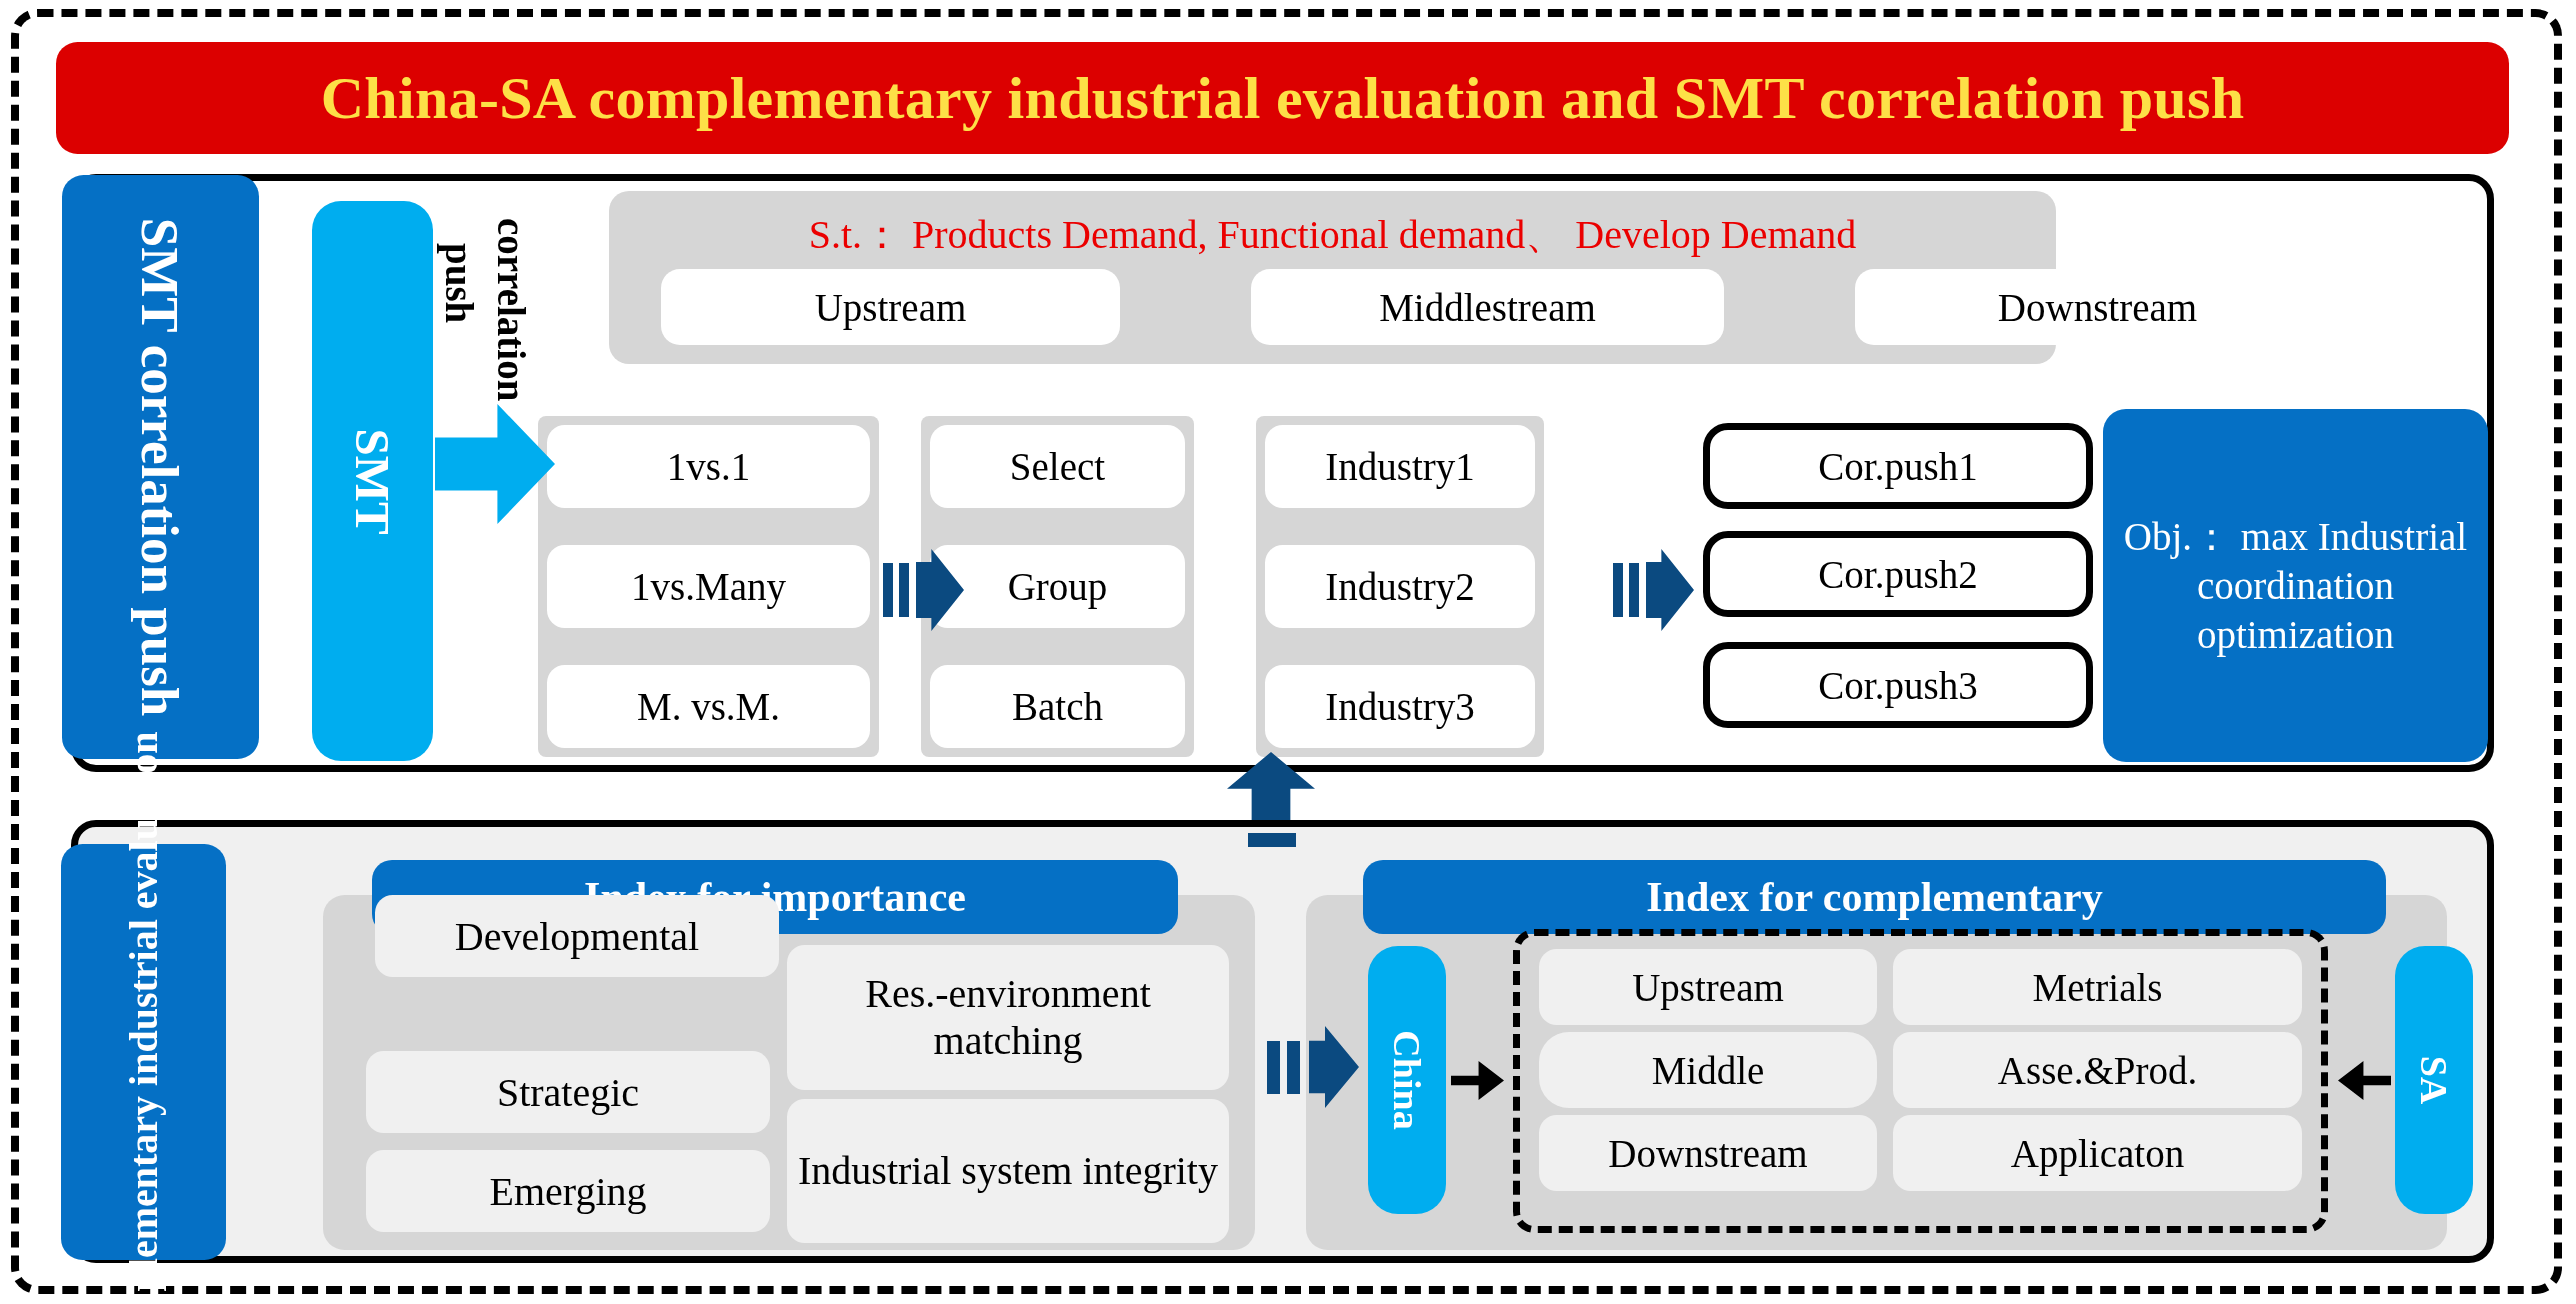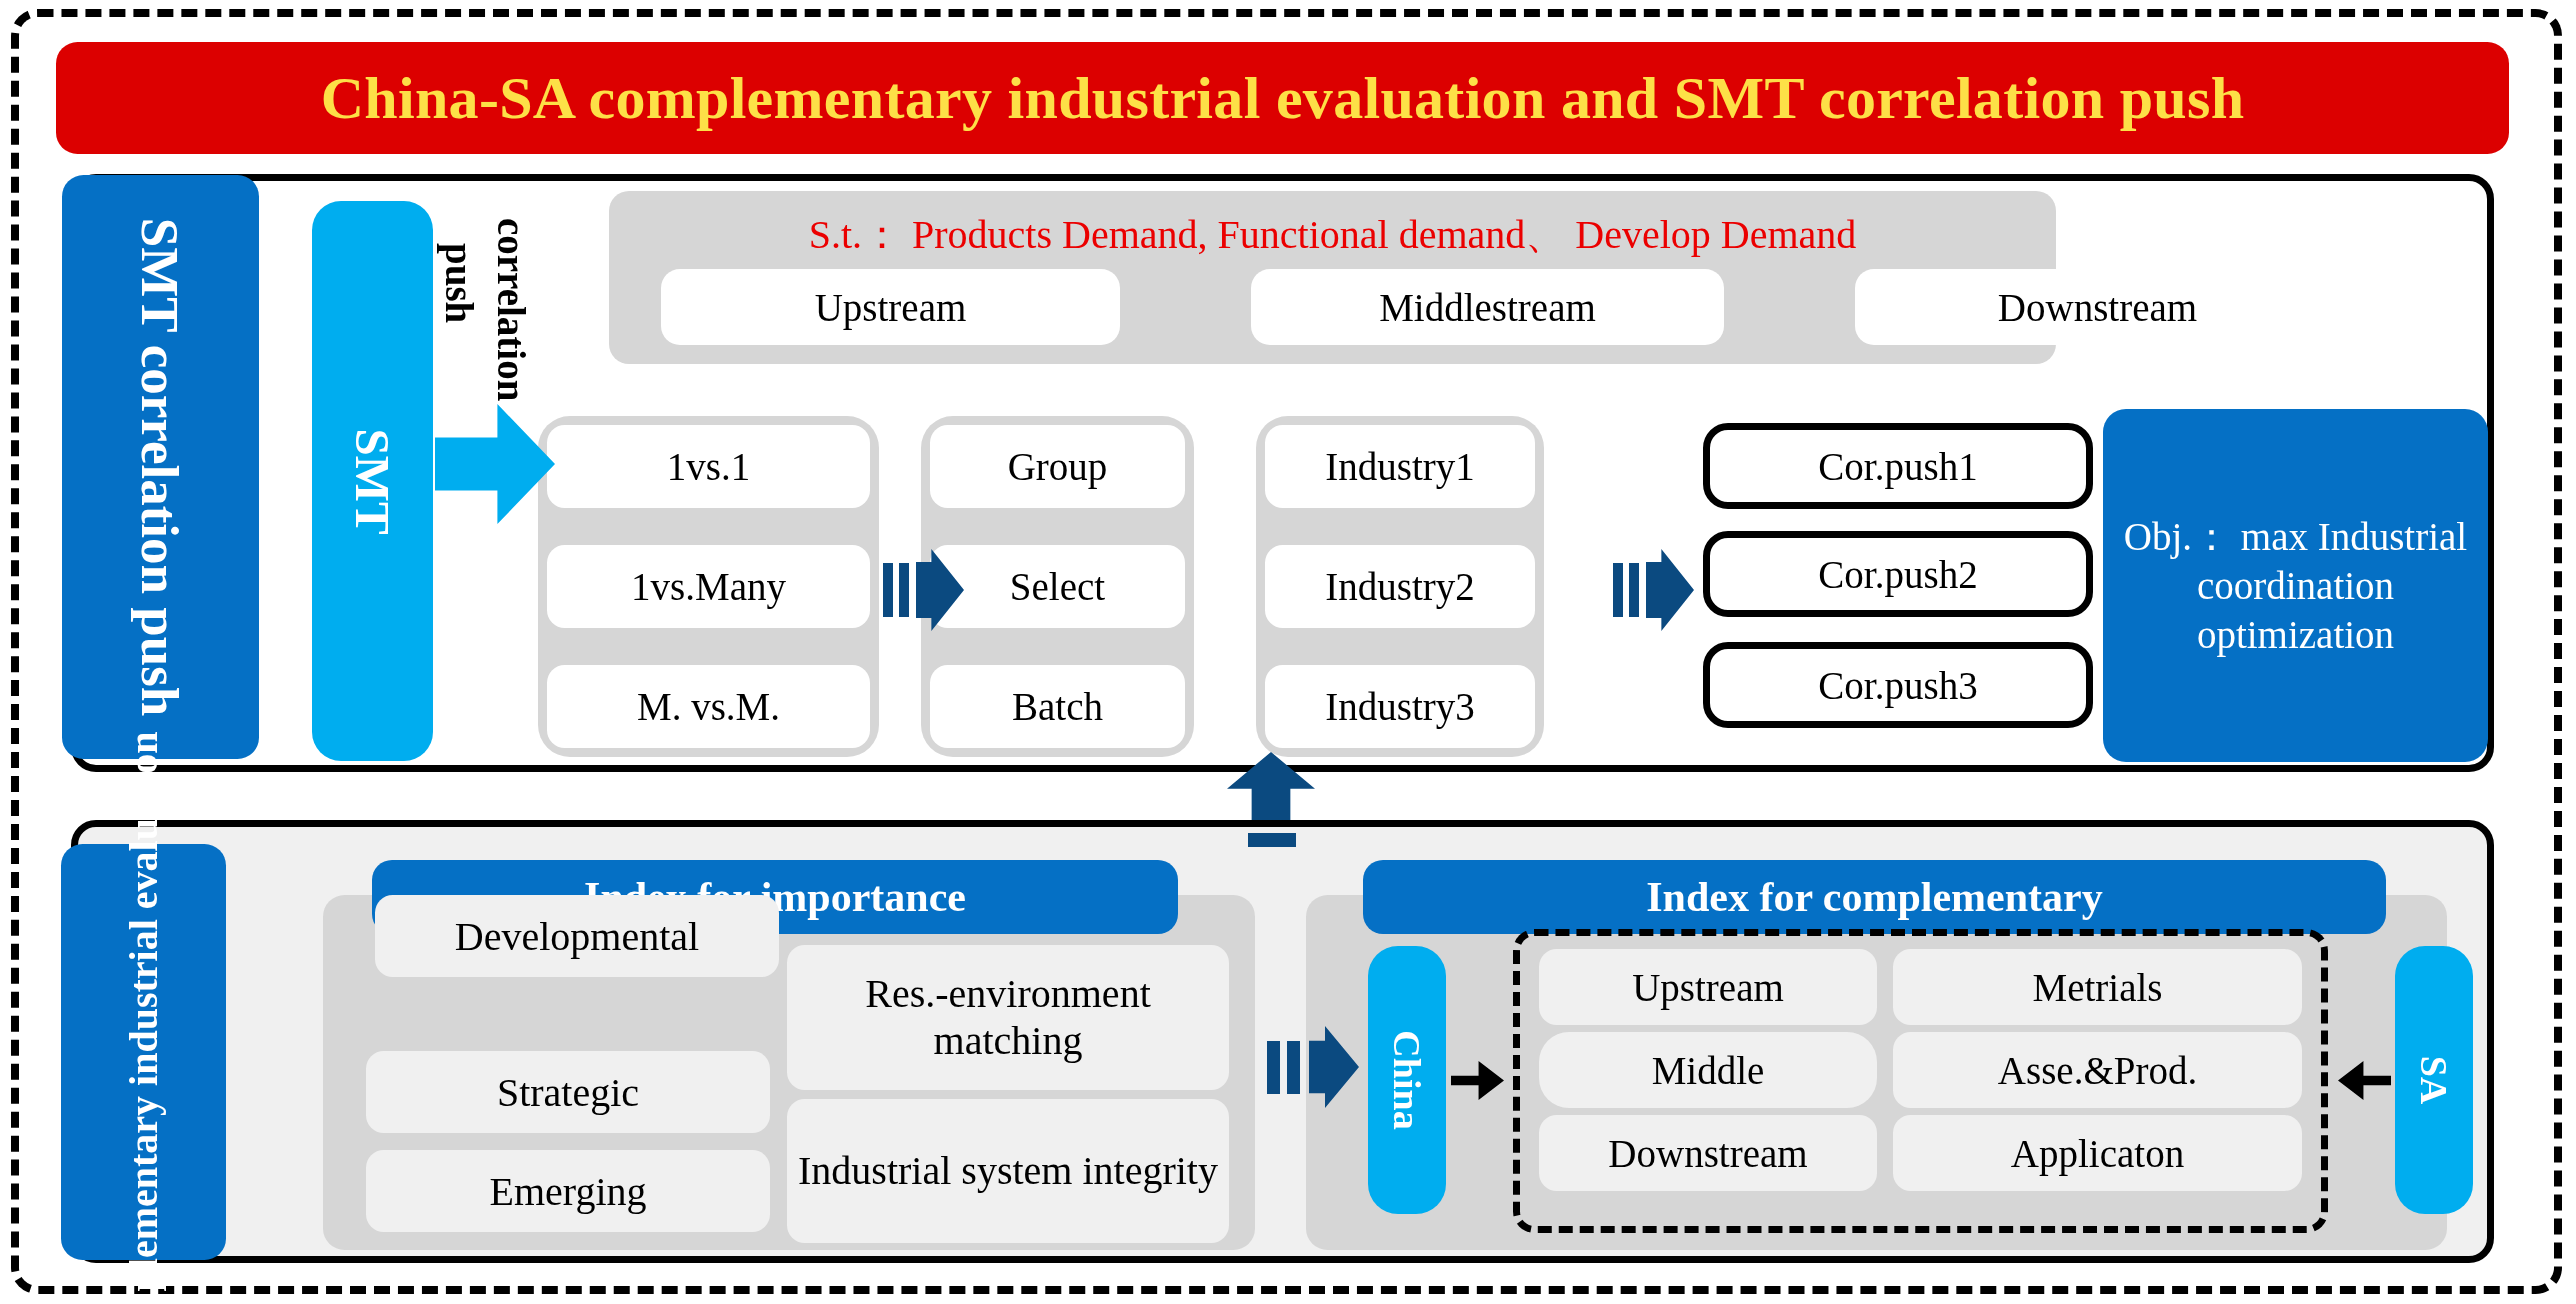--- a/index.html
+++ b/index.html
@@ -86,21 +86,21 @@
 
   
   #pill-down-abs{
     position:absolute;left:1855px;top:269px;width:485px;height:76px;
     background:#fff;border-radius:19px;display:flex;align-items:center;justify-content:center;
     font-size:39px;color:#000;
   }
 
   
   .flow-group{
-    position:absolute;top:416px;background:#D6D6D6;border-radius:32px;
+    position:absolute;top:416px;background:#D6D6D6;border-radius:8px;
     display:flex;flex-direction:column;justify-content:space-between;
     padding:8.8px;box-sizing:border-box;
   }
   .flow-group .cell{
     background:#fff;border-radius:17.7px;height:83px;
     display:flex;align-items:center;justify-content:center;
     font-size:39px;color:#000;
   }
   #group-match{left:538px;width:341px;height:341px;}
   #group-mode{left:921px;width:273px;height:341px;}
@@ -295,22 +295,22 @@
   <div class="cell">M. vs.M.</div>
 </div>
 
 <div class="chevron" id="chev-1">
   <div class="bar1"></div>
   <div class="bar2"></div>
   <div class="head"></div>
 </div>
 
 <div class="flow-group" id="group-mode">
+  <div class="cell">Select</div>
   <div class="cell">Group</div>
-  <div class="cell">Select</div>
   <div class="cell">Batch</div>
 </div>
 
 <div class="flow-group" id="group-industry">
   <div class="cell">Industry1</div>
   <div class="cell">Industry2</div>
   <div class="cell">Industry3</div>
 </div>
 
 <div class="chevron" id="chev-2">

